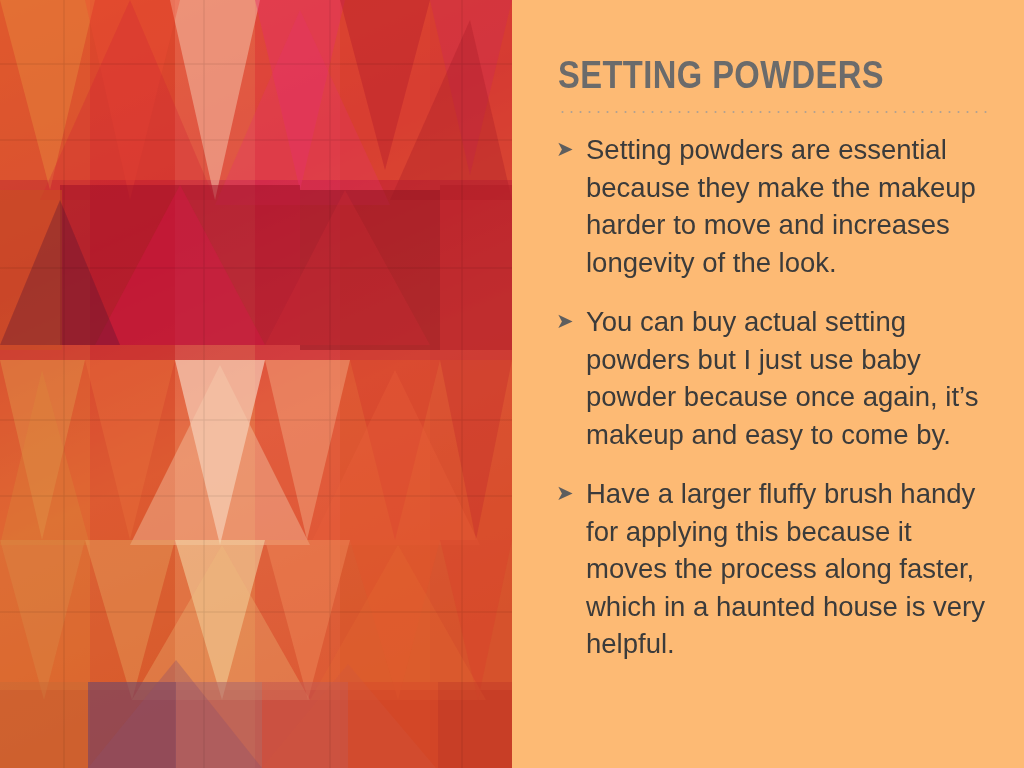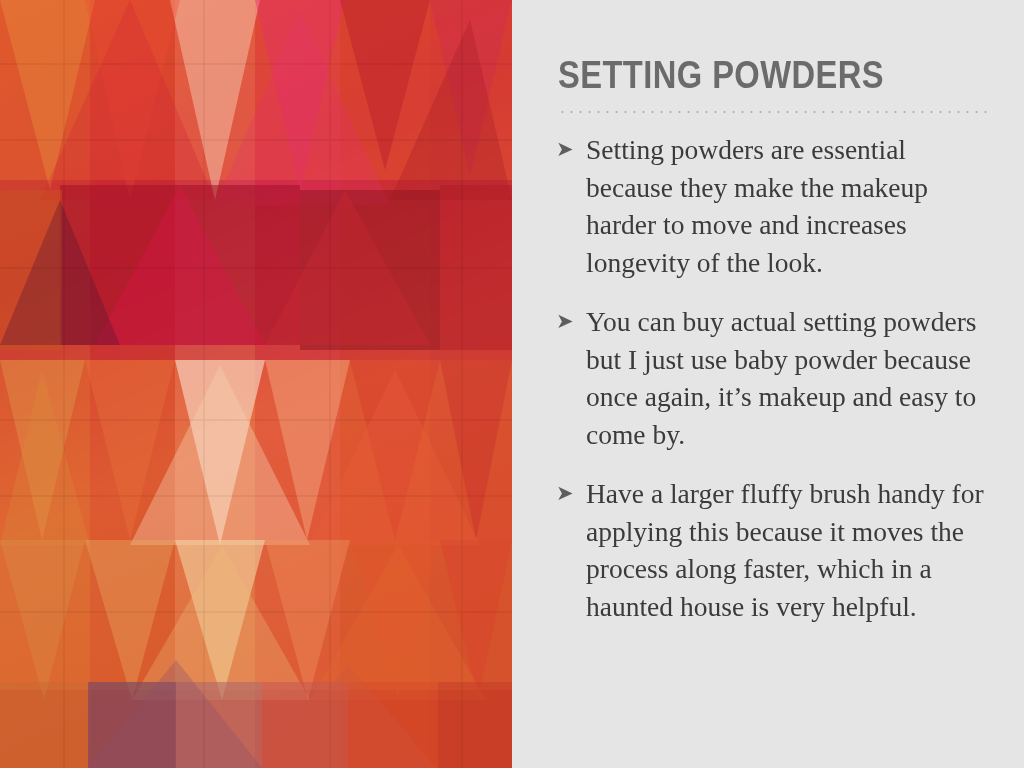--- a/index.html
+++ b/index.html
@@ -31,21 +31,21 @@
     display: block;
     width: 512px;
     height: 768px;
   }
 
   
   .content {
     position: relative;
     width: 512px;
     height: 768px;
-    background: #e5e5e5;
+    background: #fdba74;
     box-sizing: border-box;
     padding: 48px 36px 40px 44px;
   }
   .slide-title {
     font-family: "Liberation Sans", sans-serif;
     font-weight: bold;
     font-size: 38px;
     letter-spacing: 0.5px;
     color: #6b6b6b;
     margin: 6px 0 0 2px;
@@ -78,21 +78,21 @@
     flex: 0 0 auto;
     width: 30px;
     font-family: "DejaVu Sans", sans-serif;
     font-size: 21px;
     line-height: 37px;
     color: #5e5e5e;
     text-align: left;
   }
   .bullet-text {
     flex: 1 1 auto;
-    font-family: Liberation Serif, serif;
+    font-family: Liberation Sans, sans-serif;
     font-size: 27.5px;
     line-height: 37.5px;
     color: #3b3b3b;
   }
 </style>
 </head>
 <body>
 
 <div class="slide">
 

